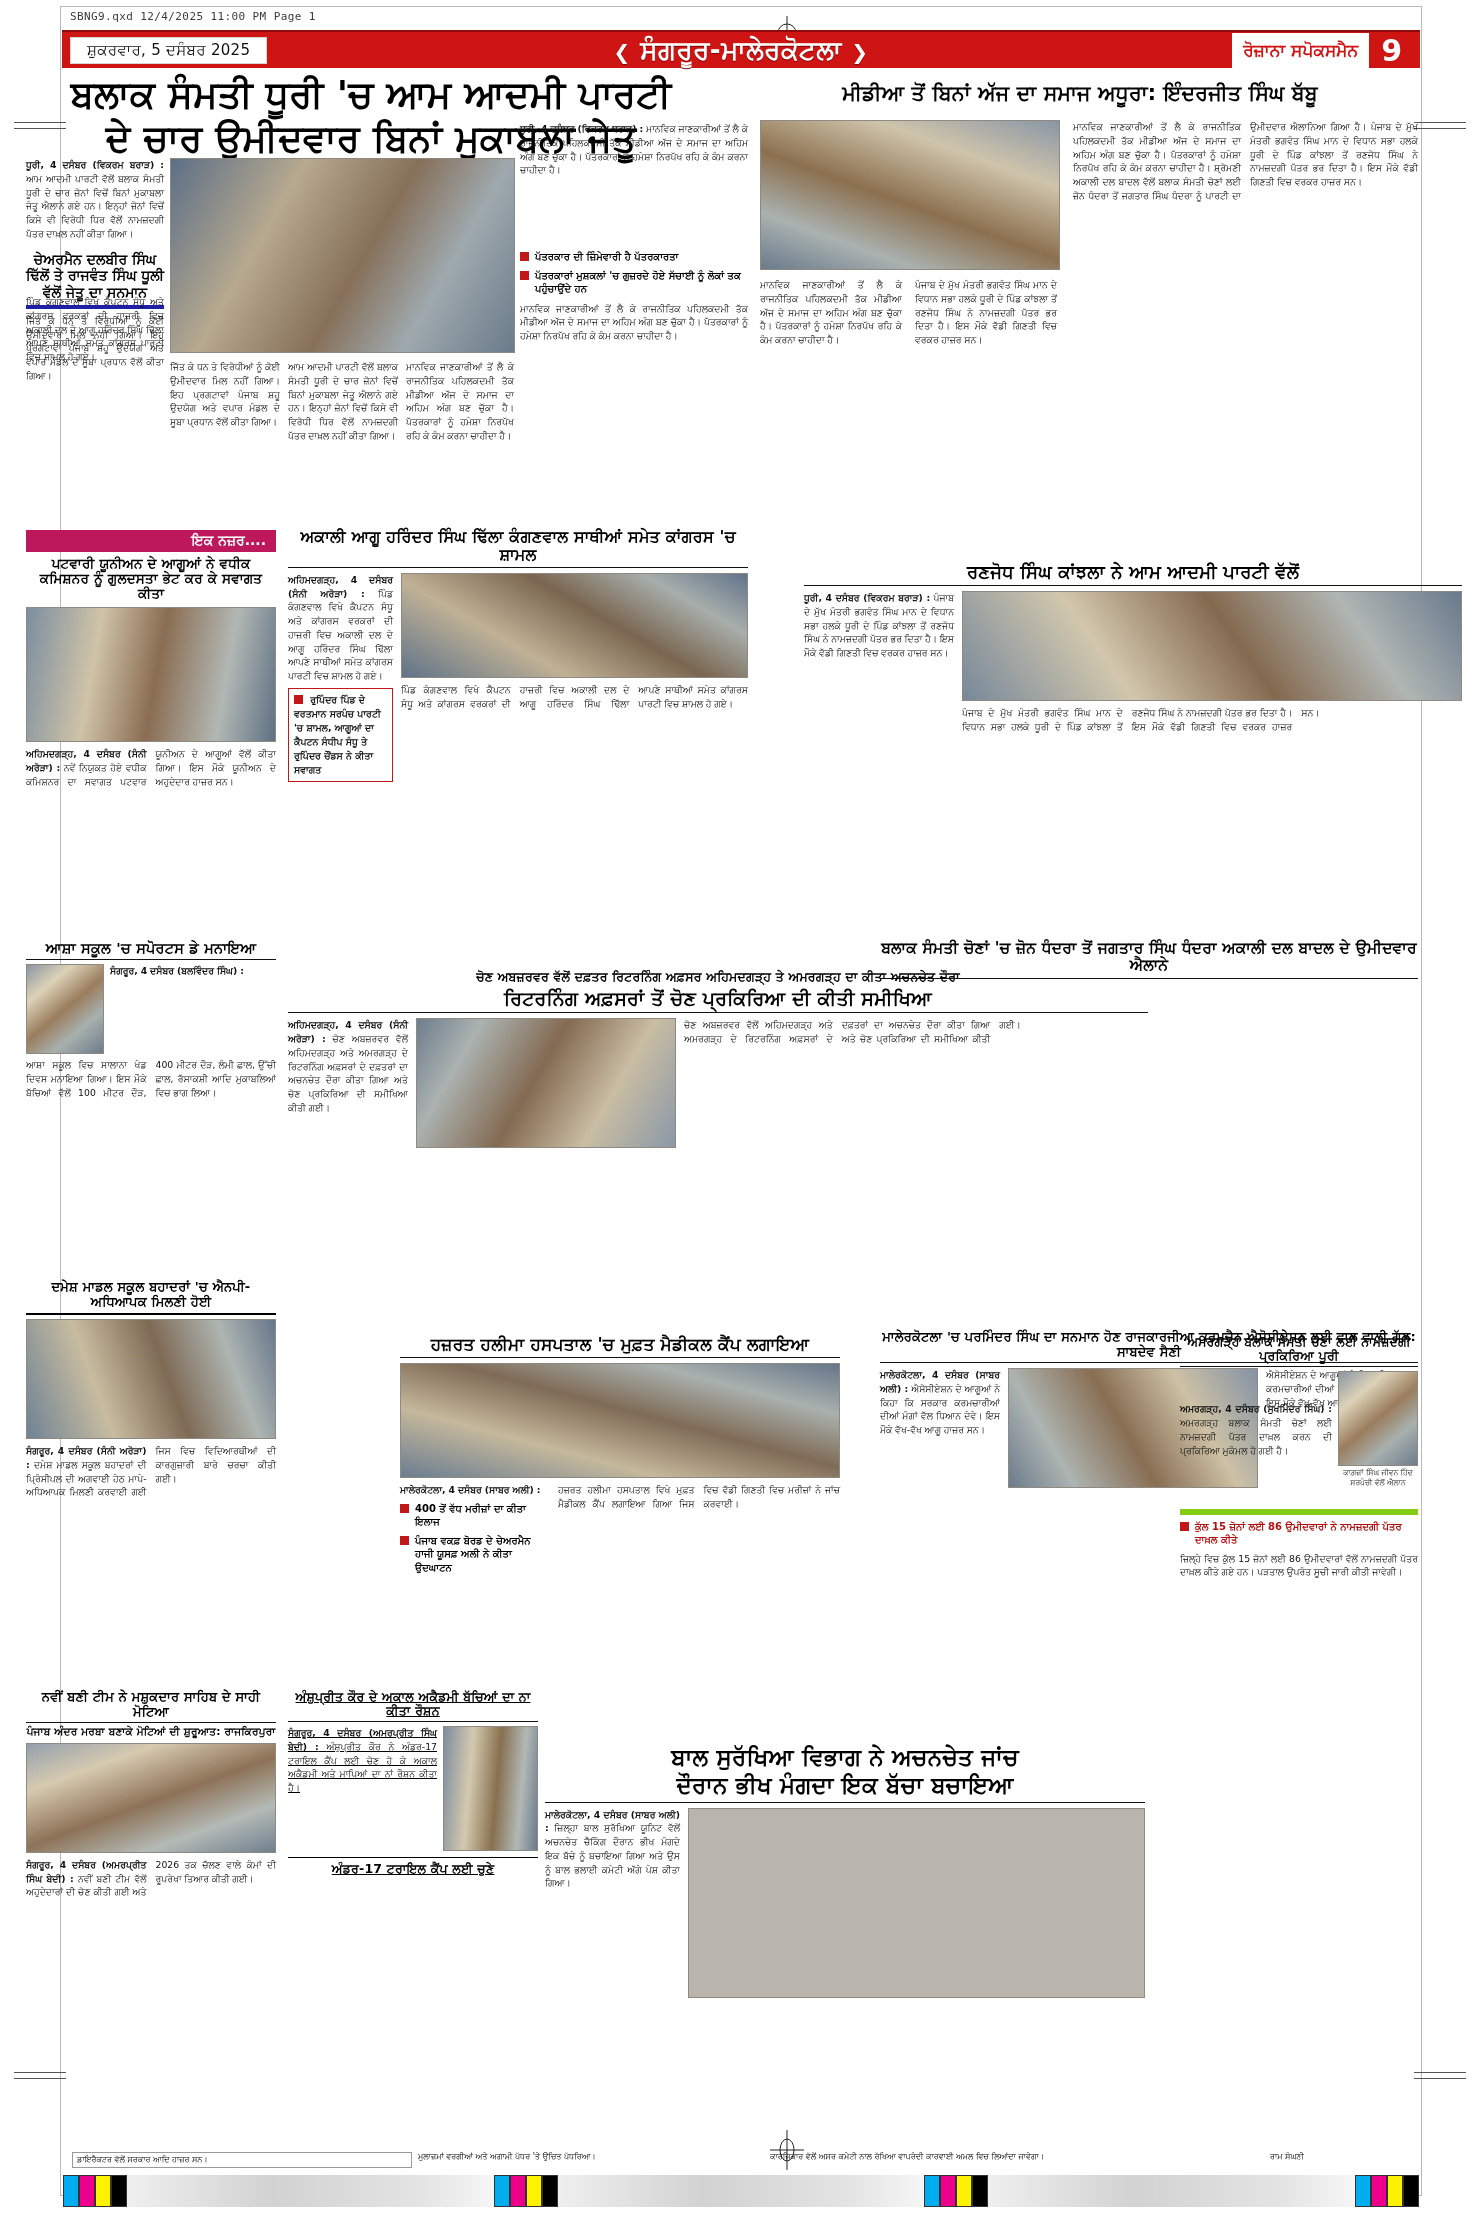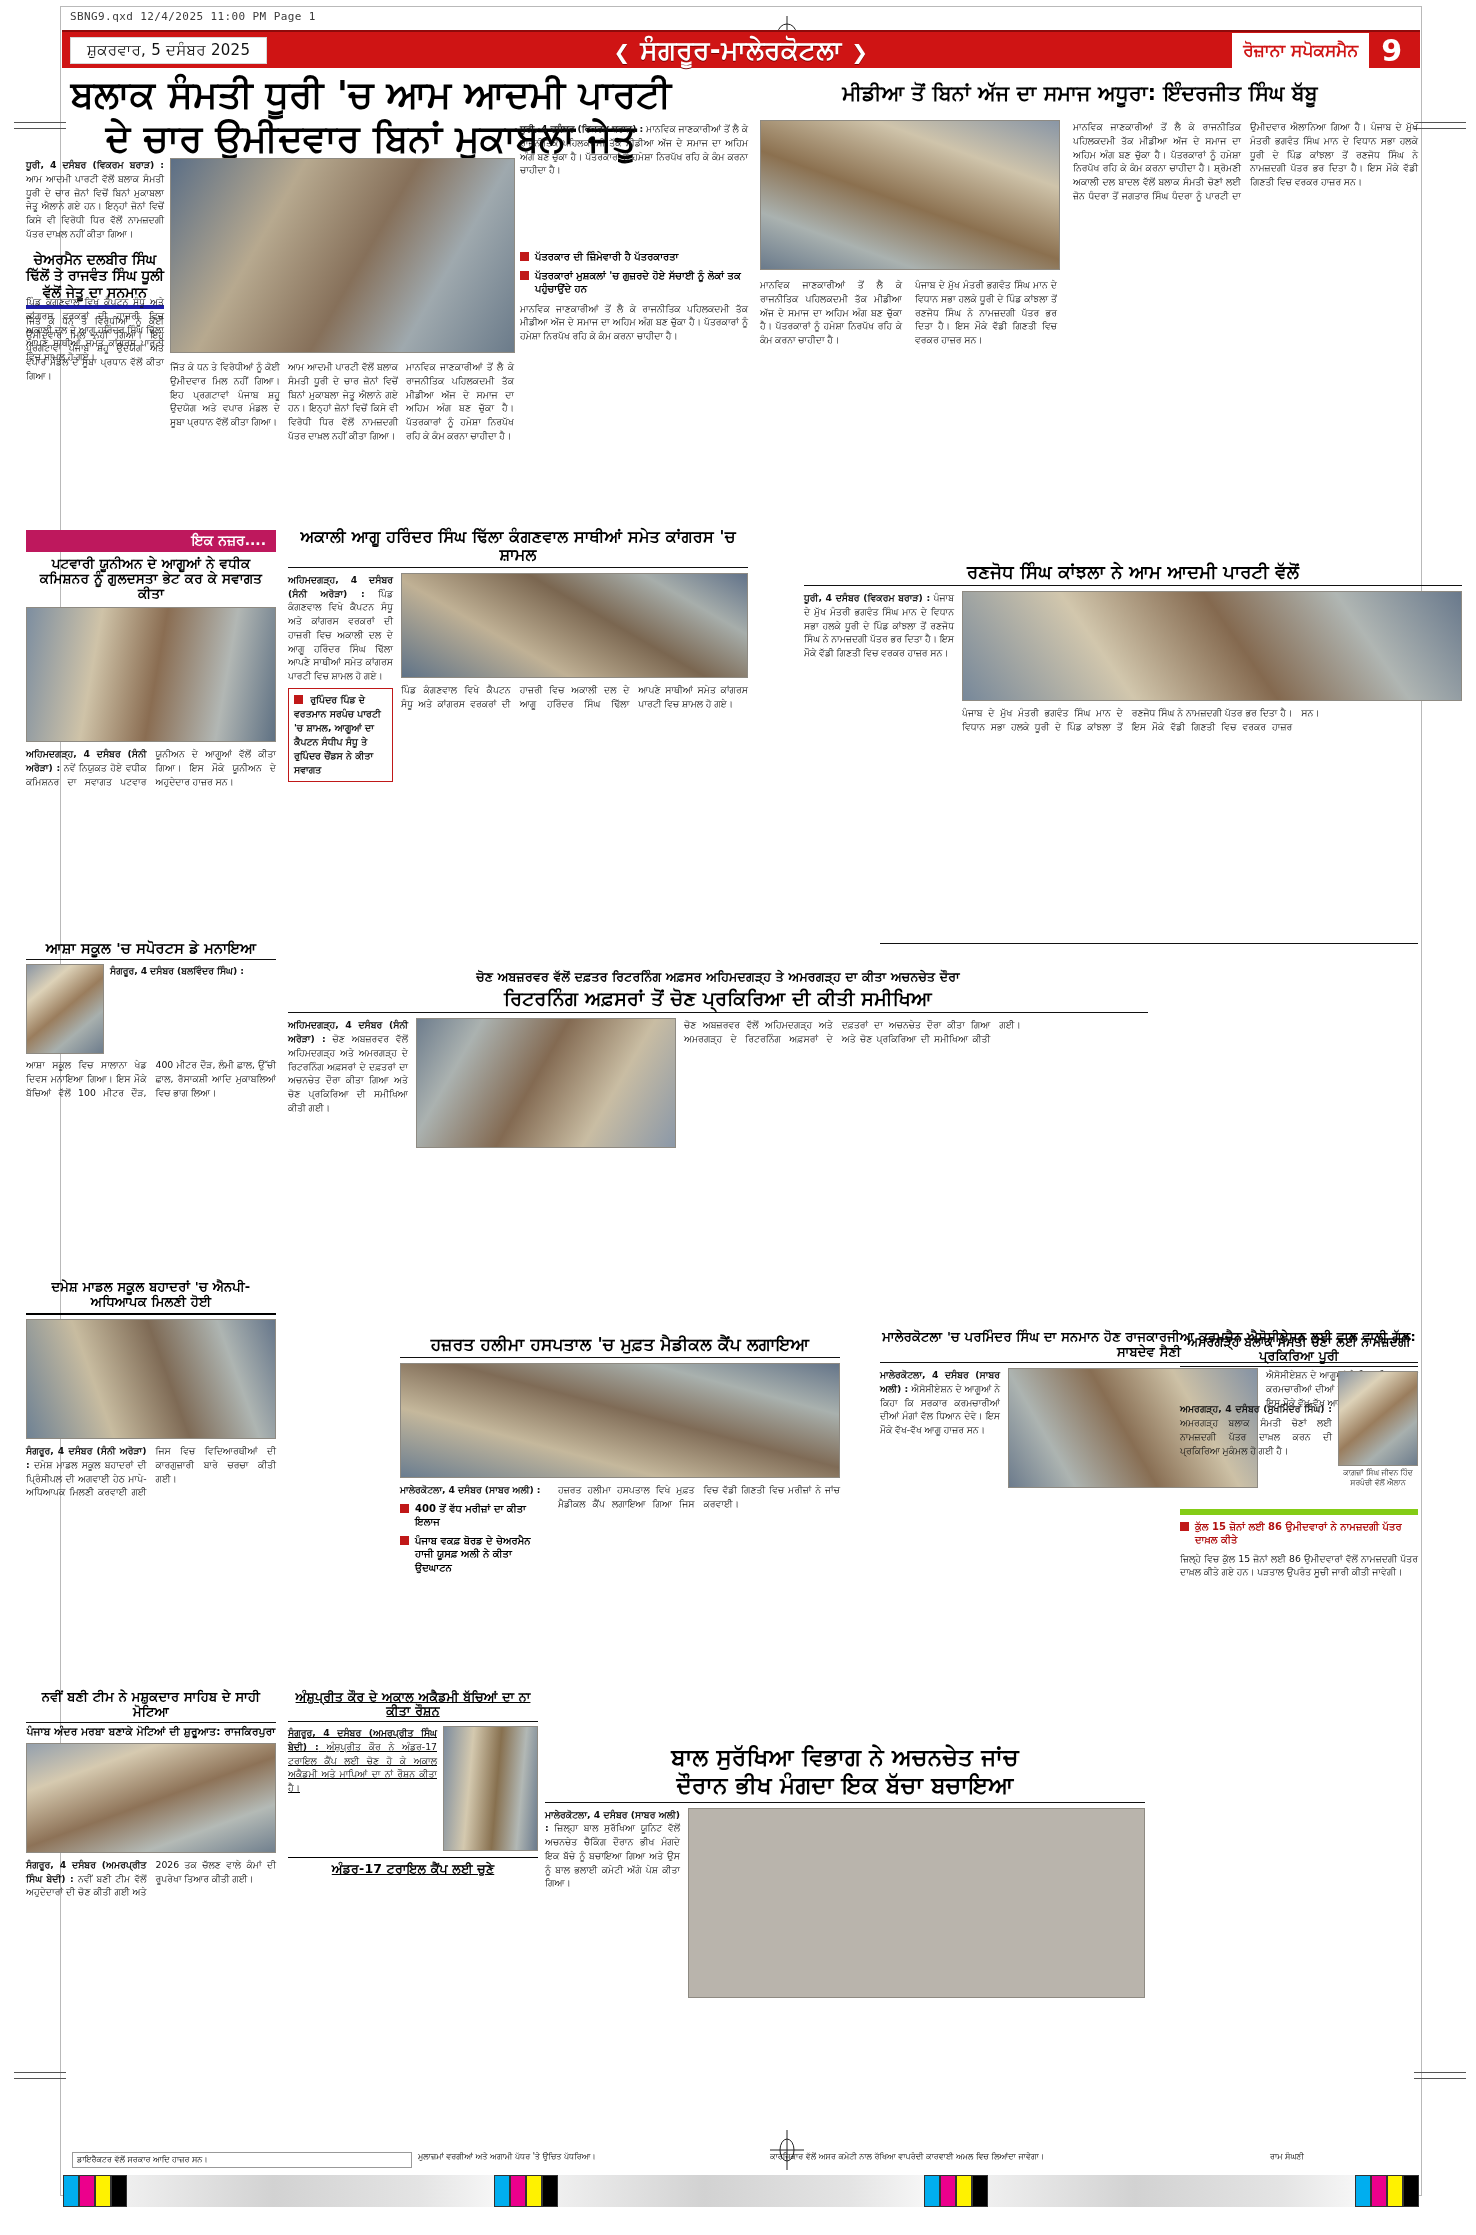--- a/index.html
+++ b/index.html
@@ -300,20 +300,21 @@
       </div>
     </div>
     <div style="flex:1;">
       <div class="photo p8" style="width:100%;height:110px;"></div>
       <div class="body-col" style="column-count:3;margin-top:5px;">ਪੰਜਾਬ ਦੇ ਮੁੱਖ ਮੰਤਰੀ ਭਗਵੰਤ ਸਿੰਘ ਮਾਨ ਦੇ ਵਿਧਾਨ ਸਭਾ ਹਲਕੇ ਧੂਰੀ ਦੇ ਪਿੰਡ ਕਾਂਝਲਾ ਤੋਂ ਰਣਜੋਧ ਸਿੰਘ ਨੇ ਨਾਮਜ਼ਦਗੀ ਪੱਤਰ ਭਰ ਦਿਤਾ ਹੈ। ਇਸ ਮੌਕੇ ਵੱਡੀ ਗਿਣਤੀ ਵਿਚ ਵਰਕਰ ਹਾਜ਼ਰ ਸਨ।</div>
     </div>
   </div>
 </div>
 
 <div style="position:absolute;left:880px;top:940px;width:538px;">
+  <div class="hl" style="font-size:15.5px;">ਬਲਾਕ ਸੰਮਤੀ ਚੋਣਾਂ 'ਚ ਜ਼ੋਨ ਧੰਦਰਾ ਤੋਂ ਜਗਤਾਰ ਸਿੰਘ ਧੰਦਰਾ ਅਕਾਲੀ ਦਲ ਬਾਦਲ ਦੇ ਉਮੀਦਵਾਰ ਐਲਾਨੇ</div>
   <div class="rule-thin"></div>
 </div>
 
 <div style="position:absolute;left:288px;top:970px;width:860px;">
   <div class="hl" style="font-size:12.5px;">ਚੋਣ ਅਬਜ਼ਰਵਰ ਵੱਲੋਂ ਦਫ਼ਤਰ ਰਿਟਰਨਿੰਗ ਅਫ਼ਸਰ ਅਹਿਮਦਗੜ੍ਹ ਤੇ ਅਮਰਗੜ੍ਹ ਦਾ ਕੀਤਾ ਅਚਨਚੇਤ ਦੌਰਾ</div>
   <div class="hl" style="font-size:19px;margin-top:4px;">ਰਿਟਰਨਿੰਗ ਅਫ਼ਸਰਾਂ ਤੋਂ ਚੋਣ ਪ੍ਰਕਿਰਿਆ ਦੀ ਕੀਤੀ ਸਮੀਖਿਆ</div>
   <div class="rule-thin"></div>
   <div style="display:flex;gap:8px;margin-top:5px;">
     <div style="width:120px;">
       <div class="body-col">

